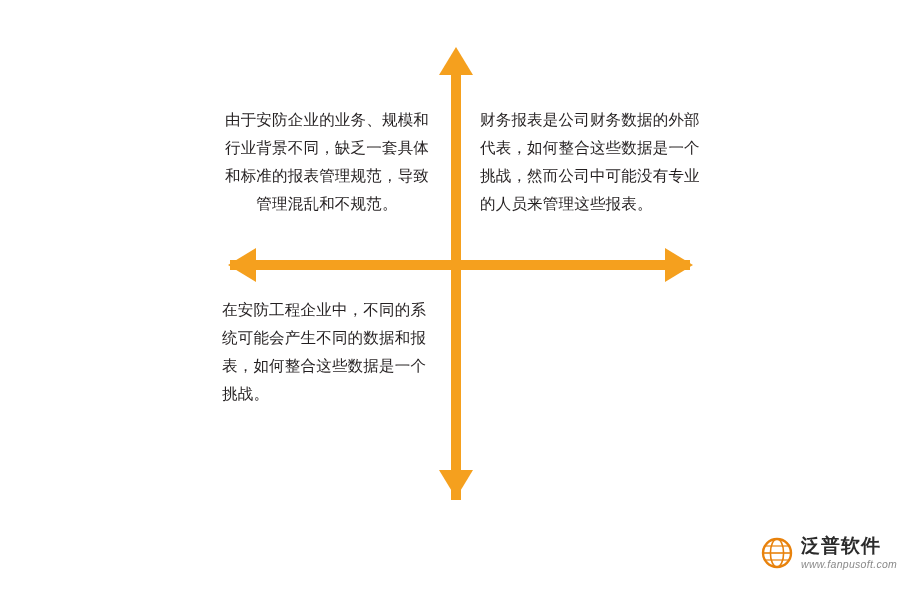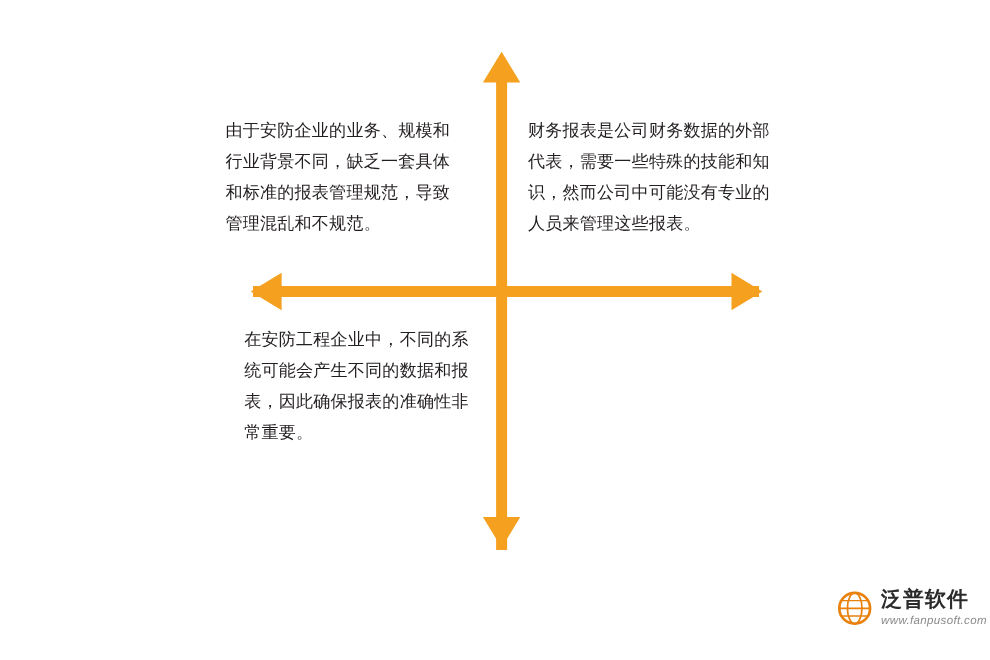--- a/index.html
+++ b/index.html
@@ -73,23 +73,24 @@
   
   .quad {
     position: absolute;
     color: #231f20;
     font-size: 15.5px;
     line-height: 28px;
     letter-spacing: 0.2px;
     white-space: pre-line;
   }
   .quad-tl {
-    left: 205px;
+    left: 218px;
     top: 106px;
     width: 218px;
+    text-align: center;
   }
   .quad-tr {
     left: 480px;
     top: 106px;
     width: 222px;
   }
   .quad-bl {
     left: 222px;
     top: 296px;
     width: 212px;
@@ -142,23 +143,23 @@
   <div class="axis-vertical"></div>
   <div class="axis-horizontal"></div>
 
   <div class="arrow arrow-up"></div>
   <div class="arrow arrow-down"></div>
   <div class="arrow arrow-left"></div>
   <div class="arrow arrow-right"></div>
 
   <div class="quad quad-tl">由于安防企业的业务、规模和行业背景不同，缺乏一套具体和标准的报表管理规范，导致管理混乱和不规范。</div>
 
-  <div class="quad quad-tr">财务报表是公司财务数据的外部代表，需要一些特殊的技能和知识，然而公司中可能没有专业的人员来管理这些报表。</div>
+  <div class="quad quad-tr">财务报表是公司财务数据的外部代表，如何整合这些数据是一个挑战，然而公司中可能没有专业的人员来管理这些报表。</div>
 
-  <div class="quad quad-bl">在安防工程企业中，不同的系统可能会产生不同的数据和报表，因此确保报表的准确性非常重要。</div>
+  <div class="quad quad-bl">在安防工程企业中，不同的系统可能会产生不同的数据和报表，如何整合这些数据是一个挑战。</div>
 
 
   <div class="logo">
     <span class="logo-mark">
       <svg width="34" height="34" viewBox="0 0 34 34" xmlns="http://www.w3.org/2000/svg">
         <circle cx="17" cy="17" r="14" fill="none" stroke="#e8820c" stroke-width="2.4"></circle>
         <ellipse cx="17" cy="17" rx="6.6" ry="14" fill="none" stroke="#e8820c" stroke-width="1.6"></ellipse>
         <line x1="3" y1="17" x2="31" y2="17" stroke="#e8820c" stroke-width="1.6"></line>
         <line x1="5" y1="10" x2="29" y2="10" stroke="#e8820c" stroke-width="1.2"></line>
         <line x1="5" y1="24" x2="29" y2="24" stroke="#e8820c" stroke-width="1.2"></line>

